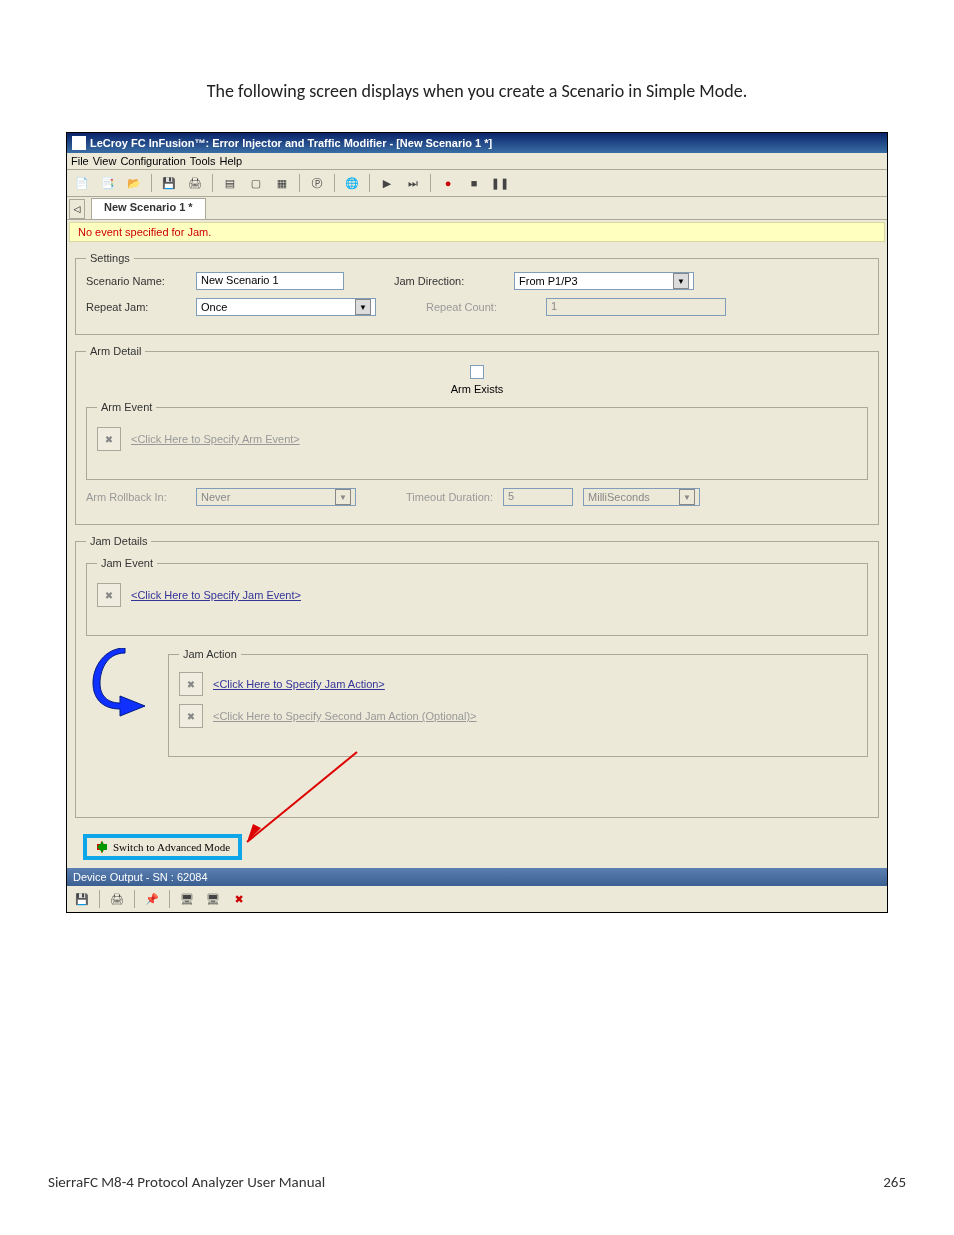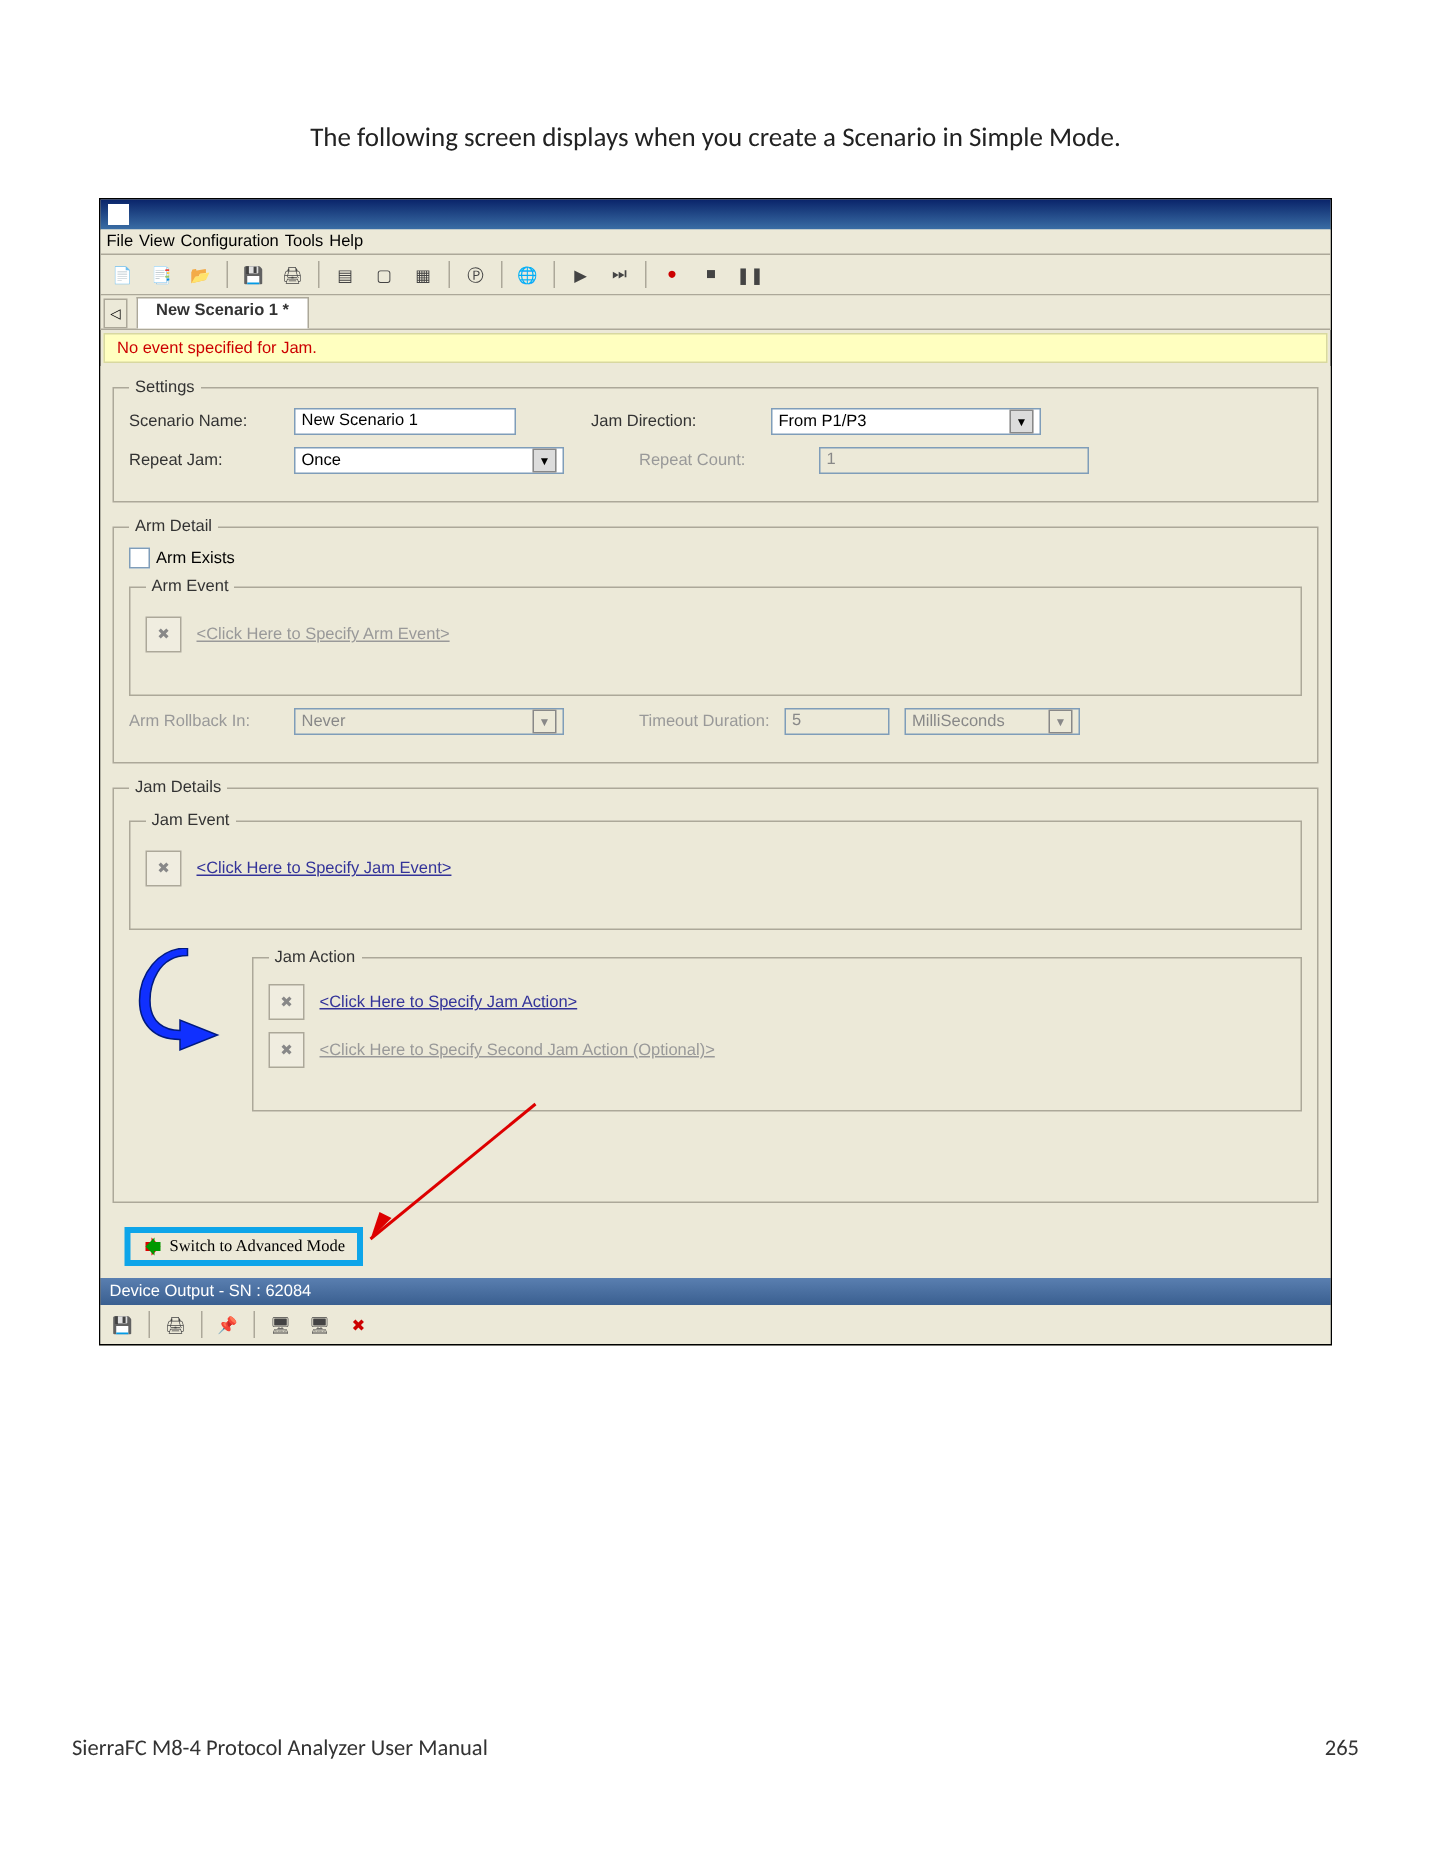--- a/index.html
+++ b/index.html
@@ -160,21 +160,21 @@
   }
   .combo .arrow {
     width:14px;height:14px;
     background:#dcdcdc;
     border:1px solid #888;
     display:flex;align-items:center;justify-content:center;
     font-size:8px;
   }
   .disabled { background:#ece9d8 !important; color:#888; }
   .disabled .arrow { background:#ece9d8; }
-  .chk-row { display:flex; align-items:center; gap:4px; margin-bottom:6px;}
+  .chk-row { display:flex; align-items:center; gap:4px; margin-bottom:6px;flex-direction:column;}
   .chk {
     width:12px;height:12px;border:1px solid #7f9db9;background:#fff;
   }
   .icon-box {
     width:22px;height:22px;
     border:1px solid #aca899;
     background:#f0ede0;
     display:inline-flex;align-items:center;justify-content:center;
     font-size:10px;color:#888;
   }
@@ -237,20 +237,21 @@
 
 <div class="page">
 
 
   <div class="intro">The following screen displays when you create a Scenario in Simple Mode.</div>
 
   <div class="screenshot">
 
     <div class="titlebar">
       <span class="app-icon"></span>
+      <span>LeCroy FC InFusion™: Error Injector and Traffic Modifier - [New Scenario 1 *]</span>
     </div>
 
     <div class="menubar">
       <span>File</span>
       <span>View</span>
       <span>Configuration</span>
       <span>Tools</span>
       <span>Help</span>
     </div>
 
@@ -321,21 +322,21 @@
         </div>
         <fieldset class="grp" style="margin:2px 0 8px 0;">
           <legend>Arm Event</legend>
           <div class="event-row">
             <span class="icon-box">✖</span>
             <span class="linklike disabled-link">&lt;Click Here to Specify Arm Event&gt;</span>
           </div>
         </fieldset>
         <div class="row">
           <span class="lbl" style="color:#999">Arm Rollback In:</span>
-          <div class="combo disabled" style="width:180px">
+          <div class="combo disabled" style="width:160px">
             <span>Never</span>
             <span class="arrow">▼</span>
           </div>
           <div style="width:30px"></div>
           <span style="color:#999">Timeout Duration:</span>
           <div class="textbox disabled" style="width:70px">5</div>
           <div class="combo disabled" style="width:117px">
             <span>MilliSeconds</span>
             <span class="arrow">▼</span>
           </div>

